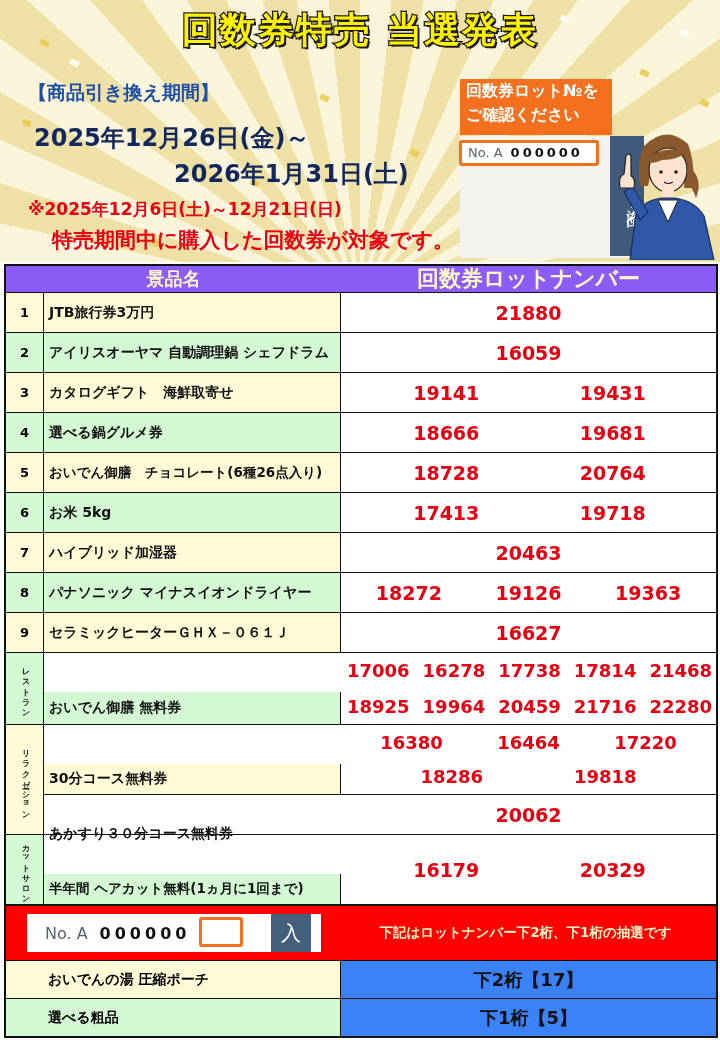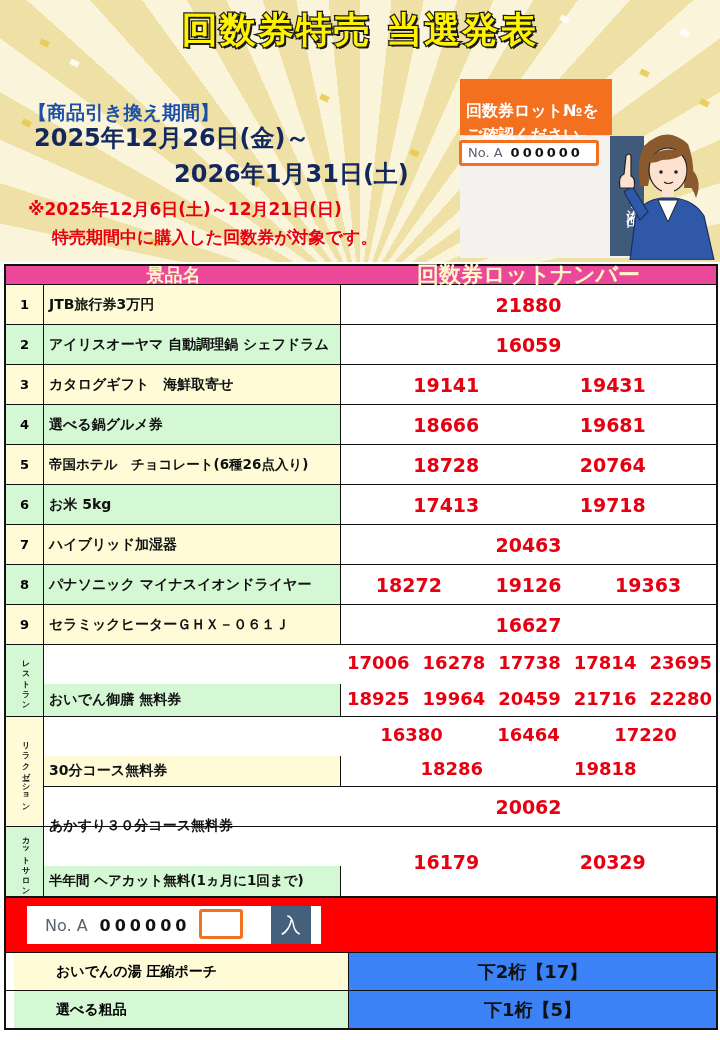--- a/index.html
+++ b/index.html
@@ -24,45 +24,45 @@
 
   .title {
     position: absolute; left: 0; top: 6px; width: 720px; text-align: center;
     font-family: "DejaVu Sans", sans-serif; font-weight: bold; font-size: 36px; letter-spacing: 2px;
     color: #fff200;
     -webkit-text-stroke: 2.5px #1a1a1a;
     paint-order: stroke fill;
     text-shadow: 2px 2px 0 #1a1a1a;
   }
   .period-label {
-    position: absolute; left: 28px; top: 100px;
+    position: absolute; left: 28px; top: 80px;
     font-weight: bold; font-size: 19px; color: #1d4ea8;
   }
   .date-from {
     position: absolute; left: 34px; top: 122px;
     font-weight: bold; font-size: 24px; color: #12275c; text-align: right;
   }
   .date-to {
     position: absolute; left: 174px; top: 158px;
     font-weight: bold; font-size: 24px; color: #12275c;
   }
   .note-1 {
     position: absolute; left: 28px; top: 198px;
     font-weight: bold; font-size: 17px; color: #e60012;
   }
   .note-2 {
     position: absolute; left: 52px; top: 226px;
-    font-weight: bold; font-size: 17px; color: #e60012;
+    font-weight: bold; font-size: 21px; color: #e60012;
   }
 
   
   .lot-callout {
     position: absolute; left: 460px; top: 79px; width: 152px; height: 56px;
     background: #f2701e; color: #fff; font-weight: bold; font-size: 16px;
-    padding: 20px 6px; line-height: 24px;
+    padding: 0 6px; line-height: 24px;
   }
   .ticket {
     position: absolute; left: 460px; top: 136px; width: 170px; height: 122px;
     background: #f4f2ee;
   }
   .ticket-stamp {
     position: absolute; left: 610px; top: 136px; width: 34px; height: 120px;
     background: #3f5a7a; color: #fff; font-size: 16px; writing-mode: vertical-rl;
     text-align: center; padding-top: 6px; letter-spacing: 4px;
   }
@@ -86,21 +86,21 @@
   }
   .row { display: flex; border-top: 1.5px solid #111; }
   .row:first-child { border-top: none; }
   .cell { display: flex; align-items: center; }
   .c-no { width: 38px; justify-content: center; font-weight: bold; font-size: 13px; border-right: 1.5px solid #111; }
   .c-name { width: 297px; padding-left: 5px; font-weight: bold; font-size: 14px; color: #111; border-right: 1.5px solid #111; }
   .c-lots { flex: 1; background: #fff; }
   .yellow { background: #fefbd6; }
   .green { background: #d3f8d3; }
 
-  .hdr { background: #ec4899; height: 18px; font-family: Liberation Serif, serif; }
+  .hdr { background: #8b5cf6; height: 26px; font-family: Liberation Serif, serif; }
   .hdr .h-name { width: 335px; justify-content: center; color: #fff6c8; font-weight: bold; font-size: 18px; }
   .hdr .h-lots { flex: 1; justify-content: center; color: #fff6c8; font-weight: bold; font-size: 22px; }
 
   .r40 { height: 40px; }
   .lots { display: flex; width: 100%; height: 100%; align-items: center; color: #e60012; font-weight: bold; font-size: 19px; }
   .lots.one { justify-content: center; }
   .lots.two { justify-content: space-around; padding: 0 20px 0 22px; }
   .lots.two span:first-child { margin-left: 0; }
   .lots.three { justify-content: space-around; padding: 0 8px; }
   .lots-grid { display: flex; flex-direction: column; width: 100%; height: 100%; justify-content: space-around; color: #e60012; font-weight: bold; font-size: 18px; }
@@ -118,21 +118,21 @@
 
   
   .red-row { display: flex; height: 56px; background: #ff0000; border-top: 2px solid #111; align-items: center; }
   .mini-ticket { margin-left: 21px; width: 294px; height: 38px; background: #fff; display: flex; align-items: center; position: relative; }
   .mini-ticket .pre { font-size: 16px; color: #5a6470; margin-left: 18px; }
   .mini-ticket .digits { font-size: 16px; font-weight: bold; color: #111; letter-spacing: 4px; margin-left: 12px; }
   .mini-ticket .hl { position: absolute; left: 172px; top: 3px; width: 44px; height: 30px; border: 3px solid #f2701e; border-radius: 3px; }
   .mini-ticket .stamp { position: absolute; left: 244px; top: 0; width: 40px; height: 38px; background: #44607d; color: #fff; font-size: 20px; display: flex; align-items: center; justify-content: center; }
   .red-row .msg { flex: 1; text-align: center; color: #fff6c8; font-weight: bold; font-size: 13.5px; padding-left: 14px; }
 
-  .bottom-row { display: flex; height: 38px; border-top: 1.5px solid #111; padding-left: 8px; }
+  .bottom-row { display: flex; height: 38px; border-top: 1.5px solid #111; }
   .bottom-row .b-name { width: 335px; padding-left: 42px; display: flex; align-items: center; font-weight: bold; font-size: 14px; border-right: 1.5px solid #111; }
   .bottom-row .b-val { flex: 1; display: flex; align-items: center; justify-content: center; font-weight: bold; font-size: 18px; color: #111; background: #3b82f6; }
 </style>
 </head>
 <body>
 
 <div class="banner">
   <div class="rays"></div>
   <div class="confetti" style="left:40px;top:40px"></div>
   <div class="confetti w" style="left:70px;top:60px"></div>
@@ -233,21 +233,21 @@
     <div class="cell c-lots">
         <div class="lots two">
       <span>18666</span>
       <span>19681</span>
     </div>
       </div>
   </div>
 
   <div class="row r40">
     <div class="cell c-no yellow">5</div>
-    <div class="cell c-name yellow" style="font-size:13.5px">帝国ホテル　チョコレート(6種26点入り)</div>
+    <div class="cell c-name yellow" style="font-size:13.5px">おいでん御膳　チョコレート(6種26点入り)</div>
     <div class="cell c-lots">
         <div class="lots two">
       <span>18728</span>
       <span>20764</span>
     </div>
       </div>
   </div>
 
   <div class="row r40">
     <div class="cell c-no green">6</div>
@@ -297,21 +297,21 @@
     <div class="group-body">
       <div class="sub" style="height:72px">
         <div class="cell c-name green">おいでん御膳 無料券</div>
         <div class="cell c-lots">
           <div class="lots-grid">
             <div class="line">
               <span>17006</span>
               <span>16278</span>
               <span>17738</span>
               <span>17814</span>
-              <span>23695</span>
+              <span>21468</span>
             </div>
             <div class="line">
               <span>18925</span>
               <span>19964</span>
               <span>20459</span>
               <span>21716</span>
               <span>22280</span>
             </div>
           </div>
         </div>
@@ -364,20 +364,21 @@
     </div>
   </div>
 
   <div class="red-row">
     <div class="mini-ticket">
       <span class="pre">No. A</span>
       <span class="digits">000000</span>
       <div class="hl"></div>
       <div class="stamp">入</div>
     </div>
+    <div class="msg">下記はロットナンバー下2桁、下1桁の抽選です</div>
   </div>
 
   <div class="bottom-row">
     <div class="b-name yellow">おいでんの湯 圧縮ポーチ</div>
     <div class="b-val">下2桁【17】</div>
   </div>
   <div class="bottom-row">
     <div class="b-name green">選べる粗品</div>
     <div class="b-val">下1桁【5】</div>
   </div>

